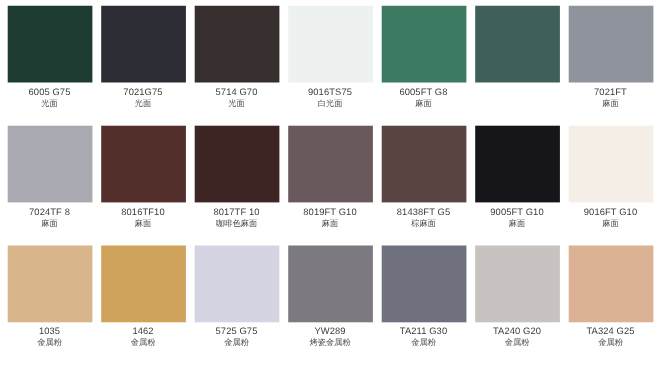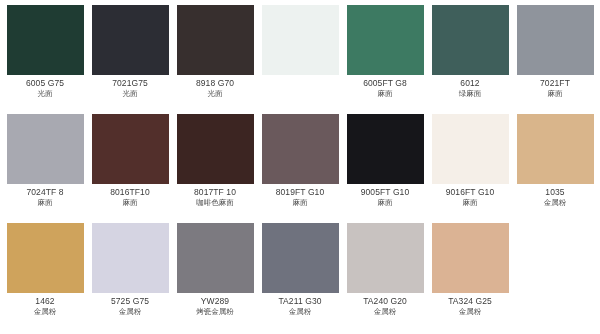--- a/index.html
+++ b/index.html
@@ -74,40 +74,40 @@
     <div class="swatch-cell">
       <div class="swatch-chip" style="background: rgb(44, 45, 52);"></div>
       <div class="swatch-caption">
         <span class="swatch-code">7021G75</span>
         <span class="swatch-finish">光面</span>
       </div>
     </div>
     <div class="swatch-cell">
       <div class="swatch-chip" style="background: rgb(55, 47, 46);"></div>
       <div class="swatch-caption">
-        <span class="swatch-code">8918 G70</span>
+        <span class="swatch-code">5714 G70</span>
         <span class="swatch-finish">光面</span>
       </div>
     </div>
     <div class="swatch-cell">
       <div class="swatch-chip" style="background: rgb(237, 242, 240);"></div>
+      <div class="swatch-caption">
+        <span class="swatch-code">9016TS75</span>
+        <span class="swatch-finish">白光面</span>
+      </div>
     </div>
     <div class="swatch-cell">
       <div class="swatch-chip" style="background: rgb(61, 122, 98);"></div>
       <div class="swatch-caption">
         <span class="swatch-code">6005FT G8</span>
         <span class="swatch-finish">麻面</span>
       </div>
     </div>
     <div class="swatch-cell">
       <div class="swatch-chip" style="background: rgb(63, 95, 91);"></div>
-      <div class="swatch-caption">
-        <span class="swatch-code">6012</span>
-        <span class="swatch-finish">绿麻面</span>
-      </div>
     </div>
     <div class="swatch-cell">
       <div class="swatch-chip" style="background: rgb(143, 148, 156);"></div>
       <div class="swatch-caption">
         <span class="swatch-code">7021FT</span>
         <span class="swatch-finish">麻面</span>
       </div>
     </div>
     <div class="swatch-cell">
       <div class="swatch-chip" style="background: rgb(168, 169, 177);"></div>
@@ -128,20 +128,27 @@
       <div class="swatch-caption">
         <span class="swatch-code">8017TF 10</span>
         <span class="swatch-finish">咖啡色麻面</span>
       </div>
     </div>
     <div class="swatch-cell">
       <div class="swatch-chip" style="background: rgb(106, 89, 92);"></div>
       <div class="swatch-caption">
         <span class="swatch-code">8019FT G10</span>
         <span class="swatch-finish">麻面</span>
+      </div>
+    </div>
+    <div class="swatch-cell">
+      <div class="swatch-chip" style="background: rgb(91, 69, 67);"></div>
+      <div class="swatch-caption">
+        <span class="swatch-code">81438FT G5</span>
+        <span class="swatch-finish">棕麻面</span>
       </div>
     </div>
     <div class="swatch-cell">
       <div class="swatch-chip" style="background: rgb(22, 22, 26);"></div>
       <div class="swatch-caption">
         <span class="swatch-code">9005FT G10</span>
         <span class="swatch-finish">麻面</span>
       </div>
     </div>
     <div class="swatch-cell">

